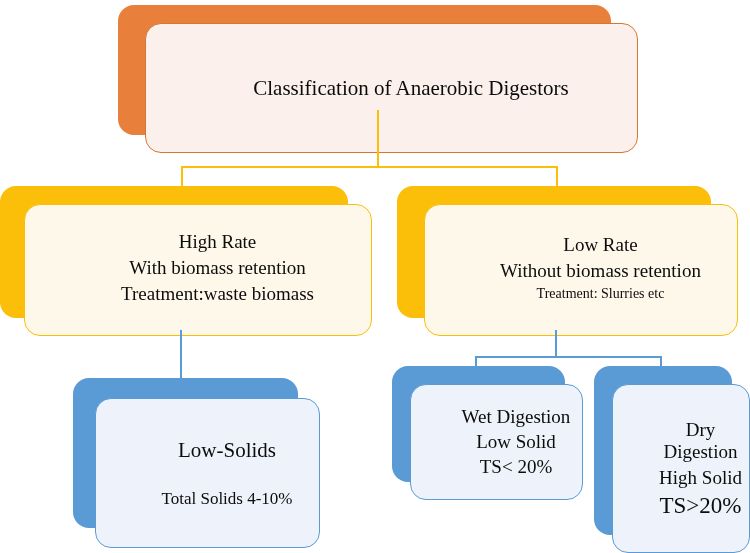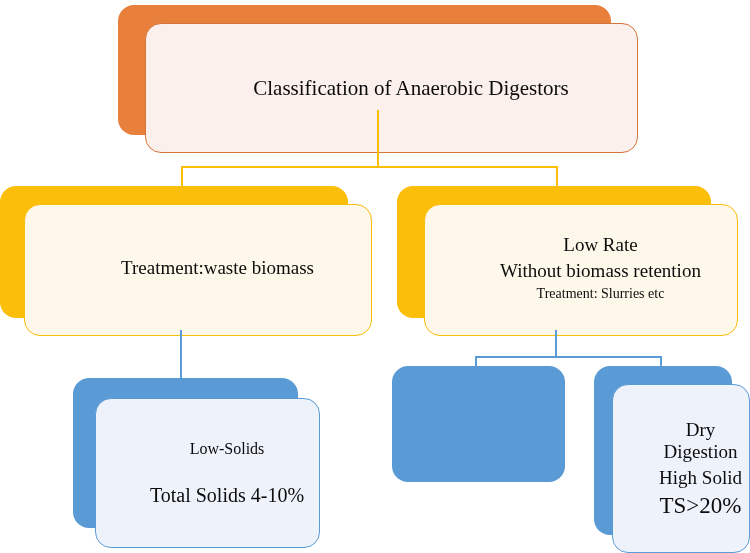--- a/index.html
+++ b/index.html
@@ -80,20 +80,22 @@
   </div>
 
   <div class="conn v gold" style="left:377px; top:110px; width:2px; height:57px;"></div>
   <div class="conn h gold" style="left:181px; top:166px; width:377px; height:2px;"></div>
   <div class="conn v gold" style="left:181px; top:166px; width:2px; height:22px;"></div>
   <div class="conn v gold" style="left:556px; top:166px; width:2px; height:22px;"></div>
 
   <div class="node yellow" style="left:0px; top:186px; width:372px; height:150px;">
     <div class="shadow" style="left:0px; top:0px; width:348px; height:132px;"></div>
     <div class="face" style="left:24px; top:18px; width:348px; height:132px; padding-bottom:4px;">
+      <span class="line" style="font-size:19px; margin-bottom:4px;">High Rate</span>
+      <span class="line" style="font-size:19px; margin-bottom:4px;">With biomass retention</span>
       <span class="line" style="font-size:19px;">Treatment:waste biomass</span>
     </div>
   </div>
 
   <div class="node yellow" style="left:397px; top:186px; width:341px; height:150px;border-radius:15px;">
     <div class="shadow" style="left:0px; top:0px; width:314px; height:132px;"></div>
     <div class="face" style="left:27px; top:18px; width:314px; height:132px; padding-bottom:4px;">
       <span class="line" style="font-size:19px; margin-bottom:4px;">Low Rate</span>
       <span class="line" style="font-size:19px; margin-bottom:4px;">Without biomass retention</span>
       <span class="line" style="font-size:14px;">Treatment: Slurries etc</span>
@@ -103,27 +105,32 @@
   <div class="conn v blueline" style="left:180px; top:330px; width:2px; height:52px;"></div>
 
   <div class="conn v blueline" style="left:555px; top:330px; width:2px; height:27px;"></div>
   <div class="conn h blueline" style="left:475px; top:356px; width:187px; height:2px;"></div>
   <div class="conn v blueline" style="left:475px; top:356px; width:2px; height:14px;"></div>
   <div class="conn v blueline" style="left:660px; top:356px; width:2px; height:14px;"></div>
 
   <div class="node blue" style="left:73px; top:378px; width:247px; height:170px;">
     <div class="shadow" style="left:0px; top:0px; width:225px; height:150px;"></div>
     <div class="face" style="left:22px; top:20px; width:225px; height:150px;">
-      <span class="line" style="font-size:16px; margin-bottom:6px;">Low-Solids</span>
-      <span class="line" style="font-size:20px;margin-top:20px;">Total Solids 4-10%</span>
+      <span class="line" style="font-size:21px; margin-bottom:6px;">Low-Solids</span>
+      <span class="line" style="font-size:17px;margin-top:20px;">Total Solids 4-10%</span>
     </div>
   </div>
 
   <div class="node blue" style="left:392px; top:366px; width:191px; height:134px;">
     <div class="shadow" style="left:0px; top:0px; width:173px; height:116px;"></div>
+    <div class="face" style="left:18px; top:18px; width:173px; height:116px;">
+      <span class="line" style="font-size:19px; margin-bottom:3px;">Wet Digestion</span>
+      <span class="line" style="font-size:19px; margin-bottom:3px;">Low Solid</span>
+      <span class="line" style="font-size:19px;">TS&lt; 20%</span>
+    </div>
   </div>
 
   <div class="node blue" style="left:594px; top:366px; width:156px; height:187px;">
     <div class="shadow" style="left:0px; top:0px; width:138px; height:169px;"></div>
     <div class="face" style="left:18px; top:18px; width:138px; height:169px;">
       <span class="line" style="font-size:19px;">Dry</span>
       <span class="line" style="font-size:19px; margin-bottom:4px;">Digestion</span>
       <span class="line" style="font-size:19px; margin-bottom:4px;">High Solid</span>
       <span class="line" style="font-size:23px;">TS&gt;20%</span>
     </div>

